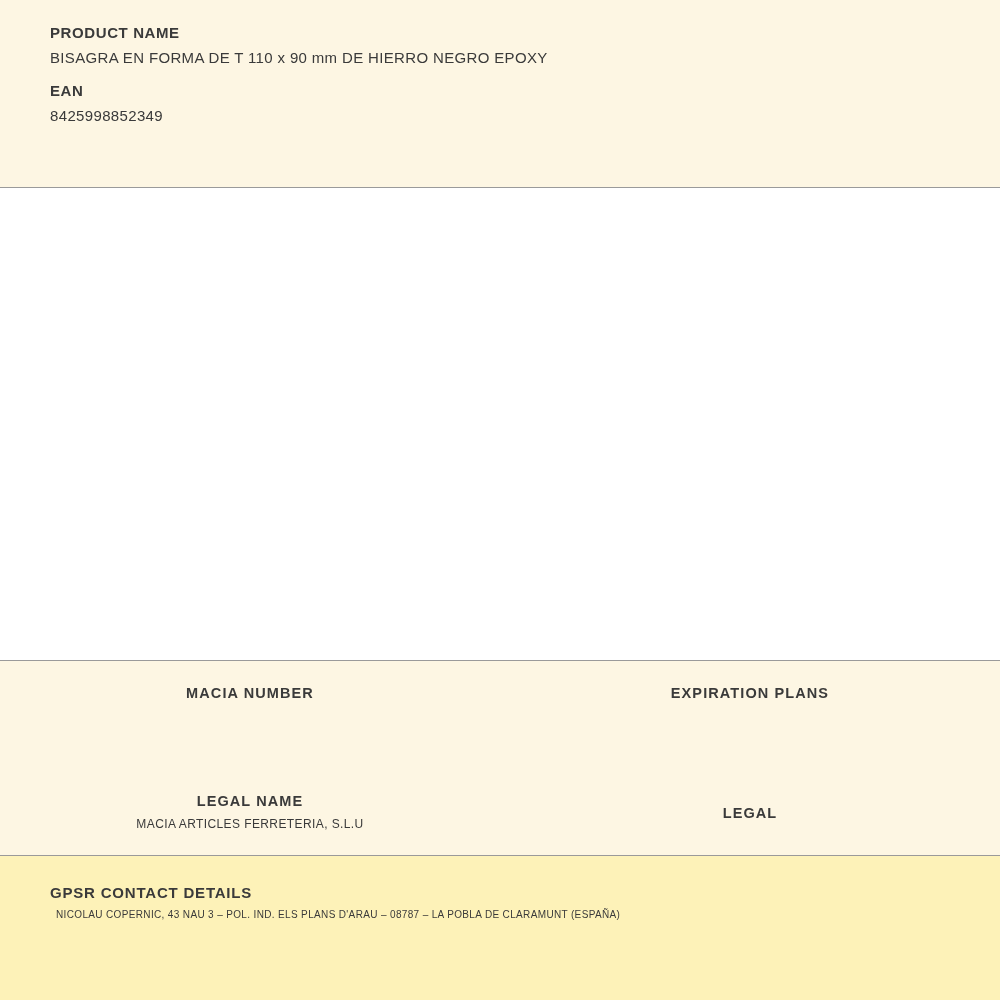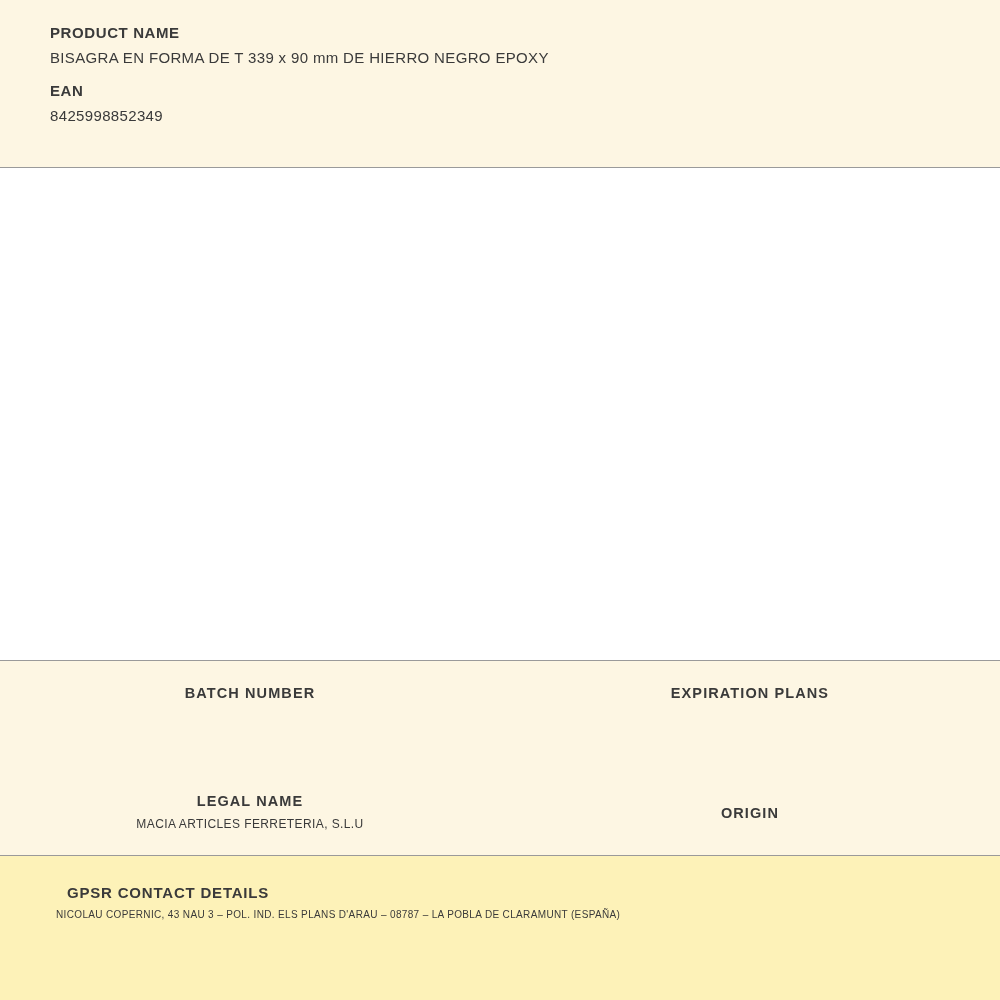--- a/index.html
+++ b/index.html
@@ -21,21 +21,21 @@
     display: flex;
     flex-direction: column;
   }
 
   
   .top-block {
     background: #fdf6e3;
     border-bottom: 1px solid #9a9a9a;
     padding: 24px 50px 22px 50px;
     box-sizing: border-box;
-    height: 168px;
+    height: 188px;
   }
   .field-label {
     font-size: 15px;
     font-weight: bold;
     letter-spacing: 0.6px;
     color: #3a3a3a;
     margin: 0 0 8px 0;
   }
   .field-value {
     font-size: 15px;
@@ -99,67 +99,67 @@
     background: #fdf2b8;
     padding: 28px 50px 30px 50px;
     box-sizing: border-box;
     height: 144px;
   }
   .gpsr-label {
     font-size: 15px;
     font-weight: bold;
     letter-spacing: 0.8px;
     color: #3a3a3a;
-    margin: 0 0 8px 17px;
+    margin: 0 0 8px 0;
   }
   .gpsr-value {
     font-size: 10px;
     font-weight: normal;
     letter-spacing: 0.35px;
     color: #3a3a3a;
     margin: 0;
     padding-left: 6px;
   }
 </style>
 </head>
 <body>
 
 <div class="sheet">
 
   <section class="top-block">
     <div class="field-group">
       <div class="field-label">PRODUCT NAME</div>
-      <div class="field-value">BISAGRA EN FORMA DE T 339 x 90 mm DE HIERRO NEGRO EPOXY</div>
+      <div class="field-value">BISAGRA EN FORMA DE T 110 x 90 mm DE HIERRO NEGRO EPOXY</div>
     </div>
     <div class="field-group">
       <div class="field-label">EAN</div>
       <div class="field-value">8425998852349</div>
     </div>
   </section>
 
   <section class="media-area"></section>
 
   <section class="info-block">
     <div class="info-row first">
       <div class="info-cell">
-        <div class="c-label">BATCH NUMBER</div>
+        <div class="c-label">MACIA NUMBER</div>
         <div class="c-value"></div>
       </div>
       <div class="info-cell">
         <div class="c-label">EXPIRATION PLANS</div>
         <div class="c-value"></div>
       </div>
     </div>
     <div class="info-row second">
       <div class="info-cell">
         <div class="c-label">LEGAL NAME</div>
         <div class="c-value">MACIA ARTICLES FERRETERIA, S.L.U</div>
       </div>
       <div class="info-cell">
-        <div class="c-label">ORIGIN</div>
+        <div class="c-label">LEGAL</div>
       </div>
     </div>
   </section>
 
   <section class="gpsr">
     <div class="gpsr-label">GPSR CONTACT DETAILS</div>
     <div class="gpsr-value">NICOLAU COPERNIC, 43  NAU 3 – POL. IND. ELS PLANS D'ARAU – 08787 – LA POBLA DE CLARAMUNT (ESPAÑA)</div>
   </section>
 
 </div>

